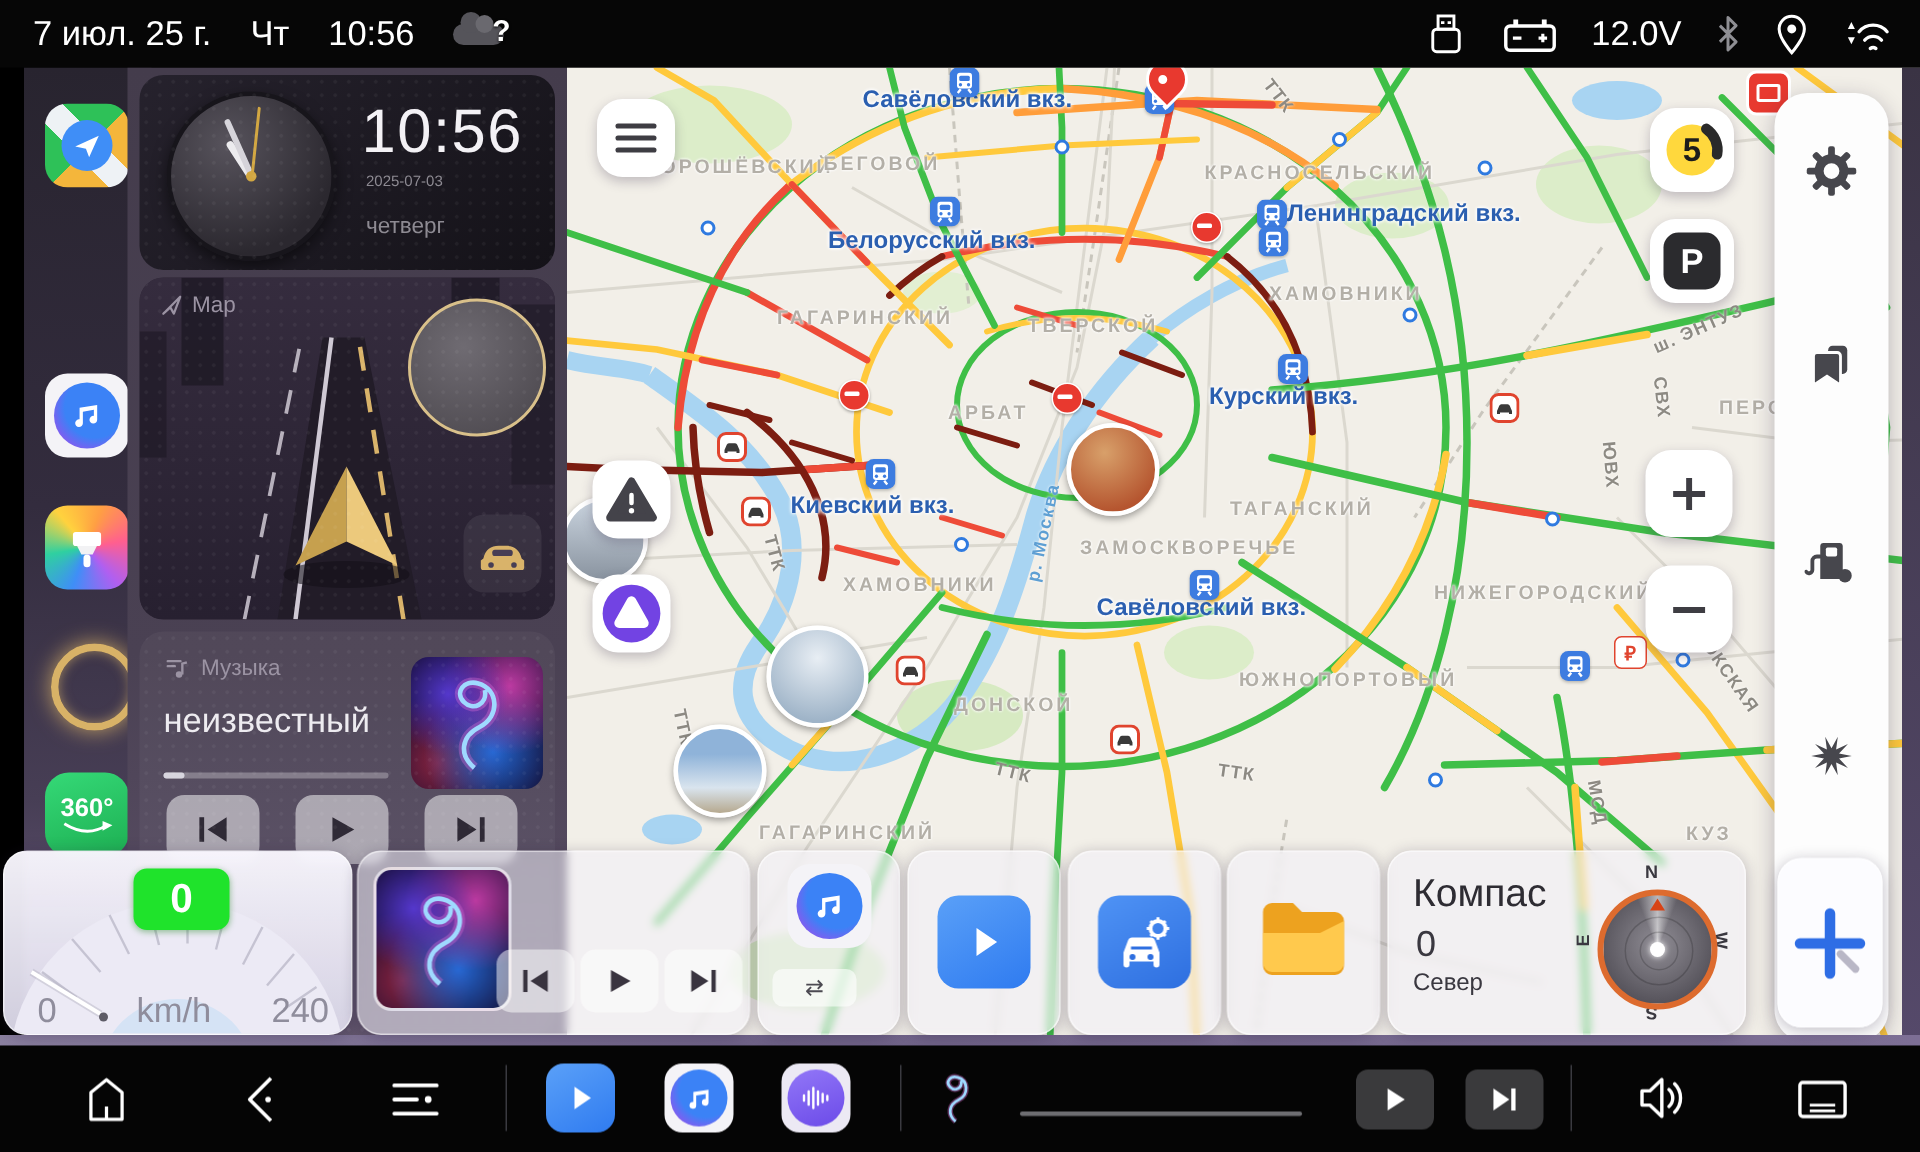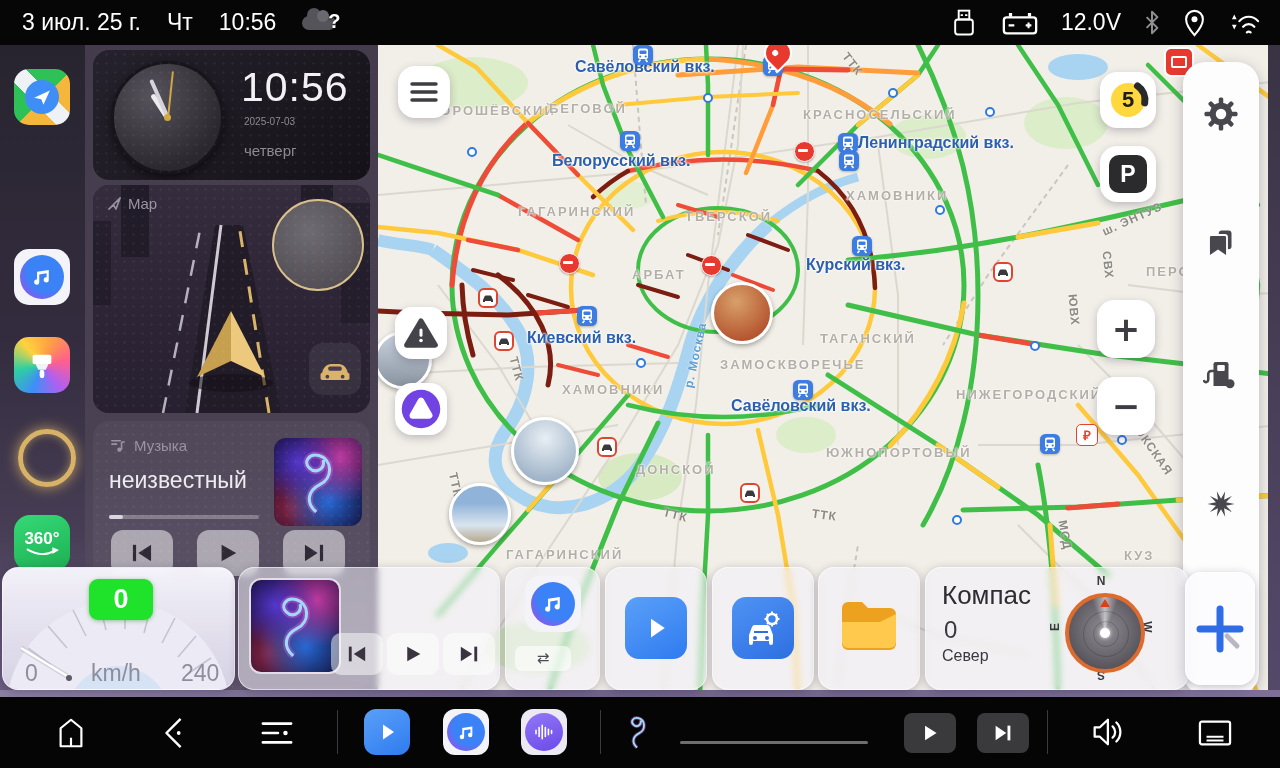--- a/index.html
+++ b/index.html
@@ -41,21 +41,21 @@
     color:#e0442e;font-weight:bold;font-size:13px;display:flex;align-items:center;justify-content:center;}
   .redcorner{position:absolute;width:26px;height:26px;border-radius:7px;background:#e8392f;border:2px solid #fff;}
   .redcorner::after{content:"";position:absolute;left:5px;top:7px;width:12px;height:8px;border:2px solid #fff;border-radius:2px;}
   
   .right-panel{position:absolute;left:1183px;top:62px;width:76px;height:633px;background:#fdfdfd;
     border-radius:22px;box-shadow:0 4px 14px rgba(50,40,70,.3);z-index:8;display:flex;flex-direction:column;
     align-items:center;padding-top:28px;box-sizing:border-box;gap:82px;}
   .rp-btn{width:48px;height:48px;background:none;border:none;display:flex;align-items:center;justify-content:center;cursor:pointer;}
   .right-sliver{position:absolute;left:1268px;top:45px;width:12px;height:650px;background:linear-gradient(180deg,#3a3344,#55496a);z-index:9;}
   
-  .app-rail{position:absolute;left:0;top:45px;width:85px;height:650px;z-index:10;
+  .app-rail{position:absolute;left:16px;top:45px;width:85px;height:650px;z-index:10;
     background:linear-gradient(180deg,#28242f 0%,#332c3e 45%,#473e55 75%,#6d5d82 100%);}
   .rail-icon{position:absolute;left:14px;width:56px;height:56px;border-radius:15px;cursor:pointer;}
   .icon-nav{overflow:hidden;background:
      linear-gradient(45deg,rgba(255,255,255,0) 38%,#eef2f5 38%,#eef2f5 60%,rgba(255,255,255,0) 60%),
      linear-gradient(135deg,#2ec158 52%,#f4b63b 52%);}
   .icon-nav .ball{position:absolute;left:11px;top:11px;width:34px;height:34px;border-radius:50%;background:#3f8ef7;
     display:flex;align-items:center;justify-content:center;}
   .icon-music{background:#f4f3f7;display:flex;align-items:center;justify-content:center;}
   .icon-music .ball{width:44px;height:44px;border-radius:50%;
     background:radial-gradient(circle at 62% 38%,#3b82f6 52%,#7c5ff0 76%,#ef6fd0 100%);
@@ -118,21 +118,21 @@
   .dalbum{position:absolute;left:10px;top:10px;width:88px;height:92px;border-radius:12px;border:2px solid rgba(255,255,255,.85);}
   .dkbtn{position:absolute;top:65px;width:52px;height:42px;border-radius:10px;border:none;cursor:pointer;
     background:rgba(255,255,255,.5);display:flex;align-items:center;justify-content:center;}
   .mini-card{left:505px;width:93px;}
   .appic{position:absolute;border-radius:14px;display:flex;align-items:center;justify-content:center;cursor:pointer;}
   .swapbtn{position:absolute;left:9px;top:78px;width:56px;height:25px;border-radius:7px;border:none;
     background:rgba(255,255,255,.6);color:#4c4a52;font-size:15px;cursor:pointer;font-family:"DejaVu Sans",sans-serif;line-height:1;}
   .video-card{left:605px;width:100px;}
   .cars-card{left:712px;width:100px;}
   .files-card{left:818px;width:100px;}
-  .compass-card{left:925px;width:237px;color:#2f2d35;padding-left:25px;}
+  .compass-card{left:925px;width:237px;color:#2f2d35;}
   .cmp-title{position:absolute;left:16px;top:12px;font-size:26px;color:#2e2c33;}
   .cmp-val{position:absolute;left:18px;top:48px;font-size:24px;color:#3a3840;}
   .cmp-dir{position:absolute;left:16px;top:79px;font-size:16px;color:#3a3840;}
   .dial{position:absolute;left:139px;top:25px;width:72px;height:72px;border-radius:50%;
     border:4px solid #dd6b2e;background:radial-gradient(circle at 50% 45%,#908d95,#55525a 75%);overflow:hidden;}
   .dial .beam{position:absolute;inset:0;background:conic-gradient(from -22deg,transparent 0deg,rgba(255,255,255,.55) 22deg,transparent 44deg);}
   .dial .r1{position:absolute;left:14px;top:14px;width:44px;height:44px;border-radius:50%;border:1px solid rgba(0,0,0,.18);}
   .dial .r2{position:absolute;left:24px;top:24px;width:24px;height:24px;border-radius:50%;border:1px solid rgba(0,0,0,.18);}
   .dial .cdot{position:absolute;left:31px;top:31px;width:10px;height:10px;border-radius:50%;background:#fff;box-shadow:0 0 4px #fff;}
   .dial .mark{position:absolute;left:50%;top:2px;margin-left:-5px;width:0;height:0;
@@ -736,21 +736,21 @@
         <path d="M33,33 L43,43" stroke="#b9b7c6" stroke-width="5" stroke-linecap="round"></path>
         <path d="M26,6 V46 M6,26 H46" stroke="#2e6de5" stroke-width="7" stroke-linecap="round"></path>
       </svg>
     </div>
   </div>
 
   <div class="purple-strip"></div>
 
   <header class="status-bar">
     <div class="sb-left">
-      <span>3 июл. 25 г.</span>
+      <span>7 июл. 25 г.</span>
       <span>Чт</span>
       <span>10:56</span>
       <span class="weather">
         <span class="cloud"></span>
         <span class="q">?</span>
       </span>
     </div>
     <div class="sb-right">
       <svg width="30" height="30" viewBox="0 0 34 34" fill="none" stroke="#fff" stroke-width="2.2">
           <rect x="11" y="3" width="12" height="10"></rect>

